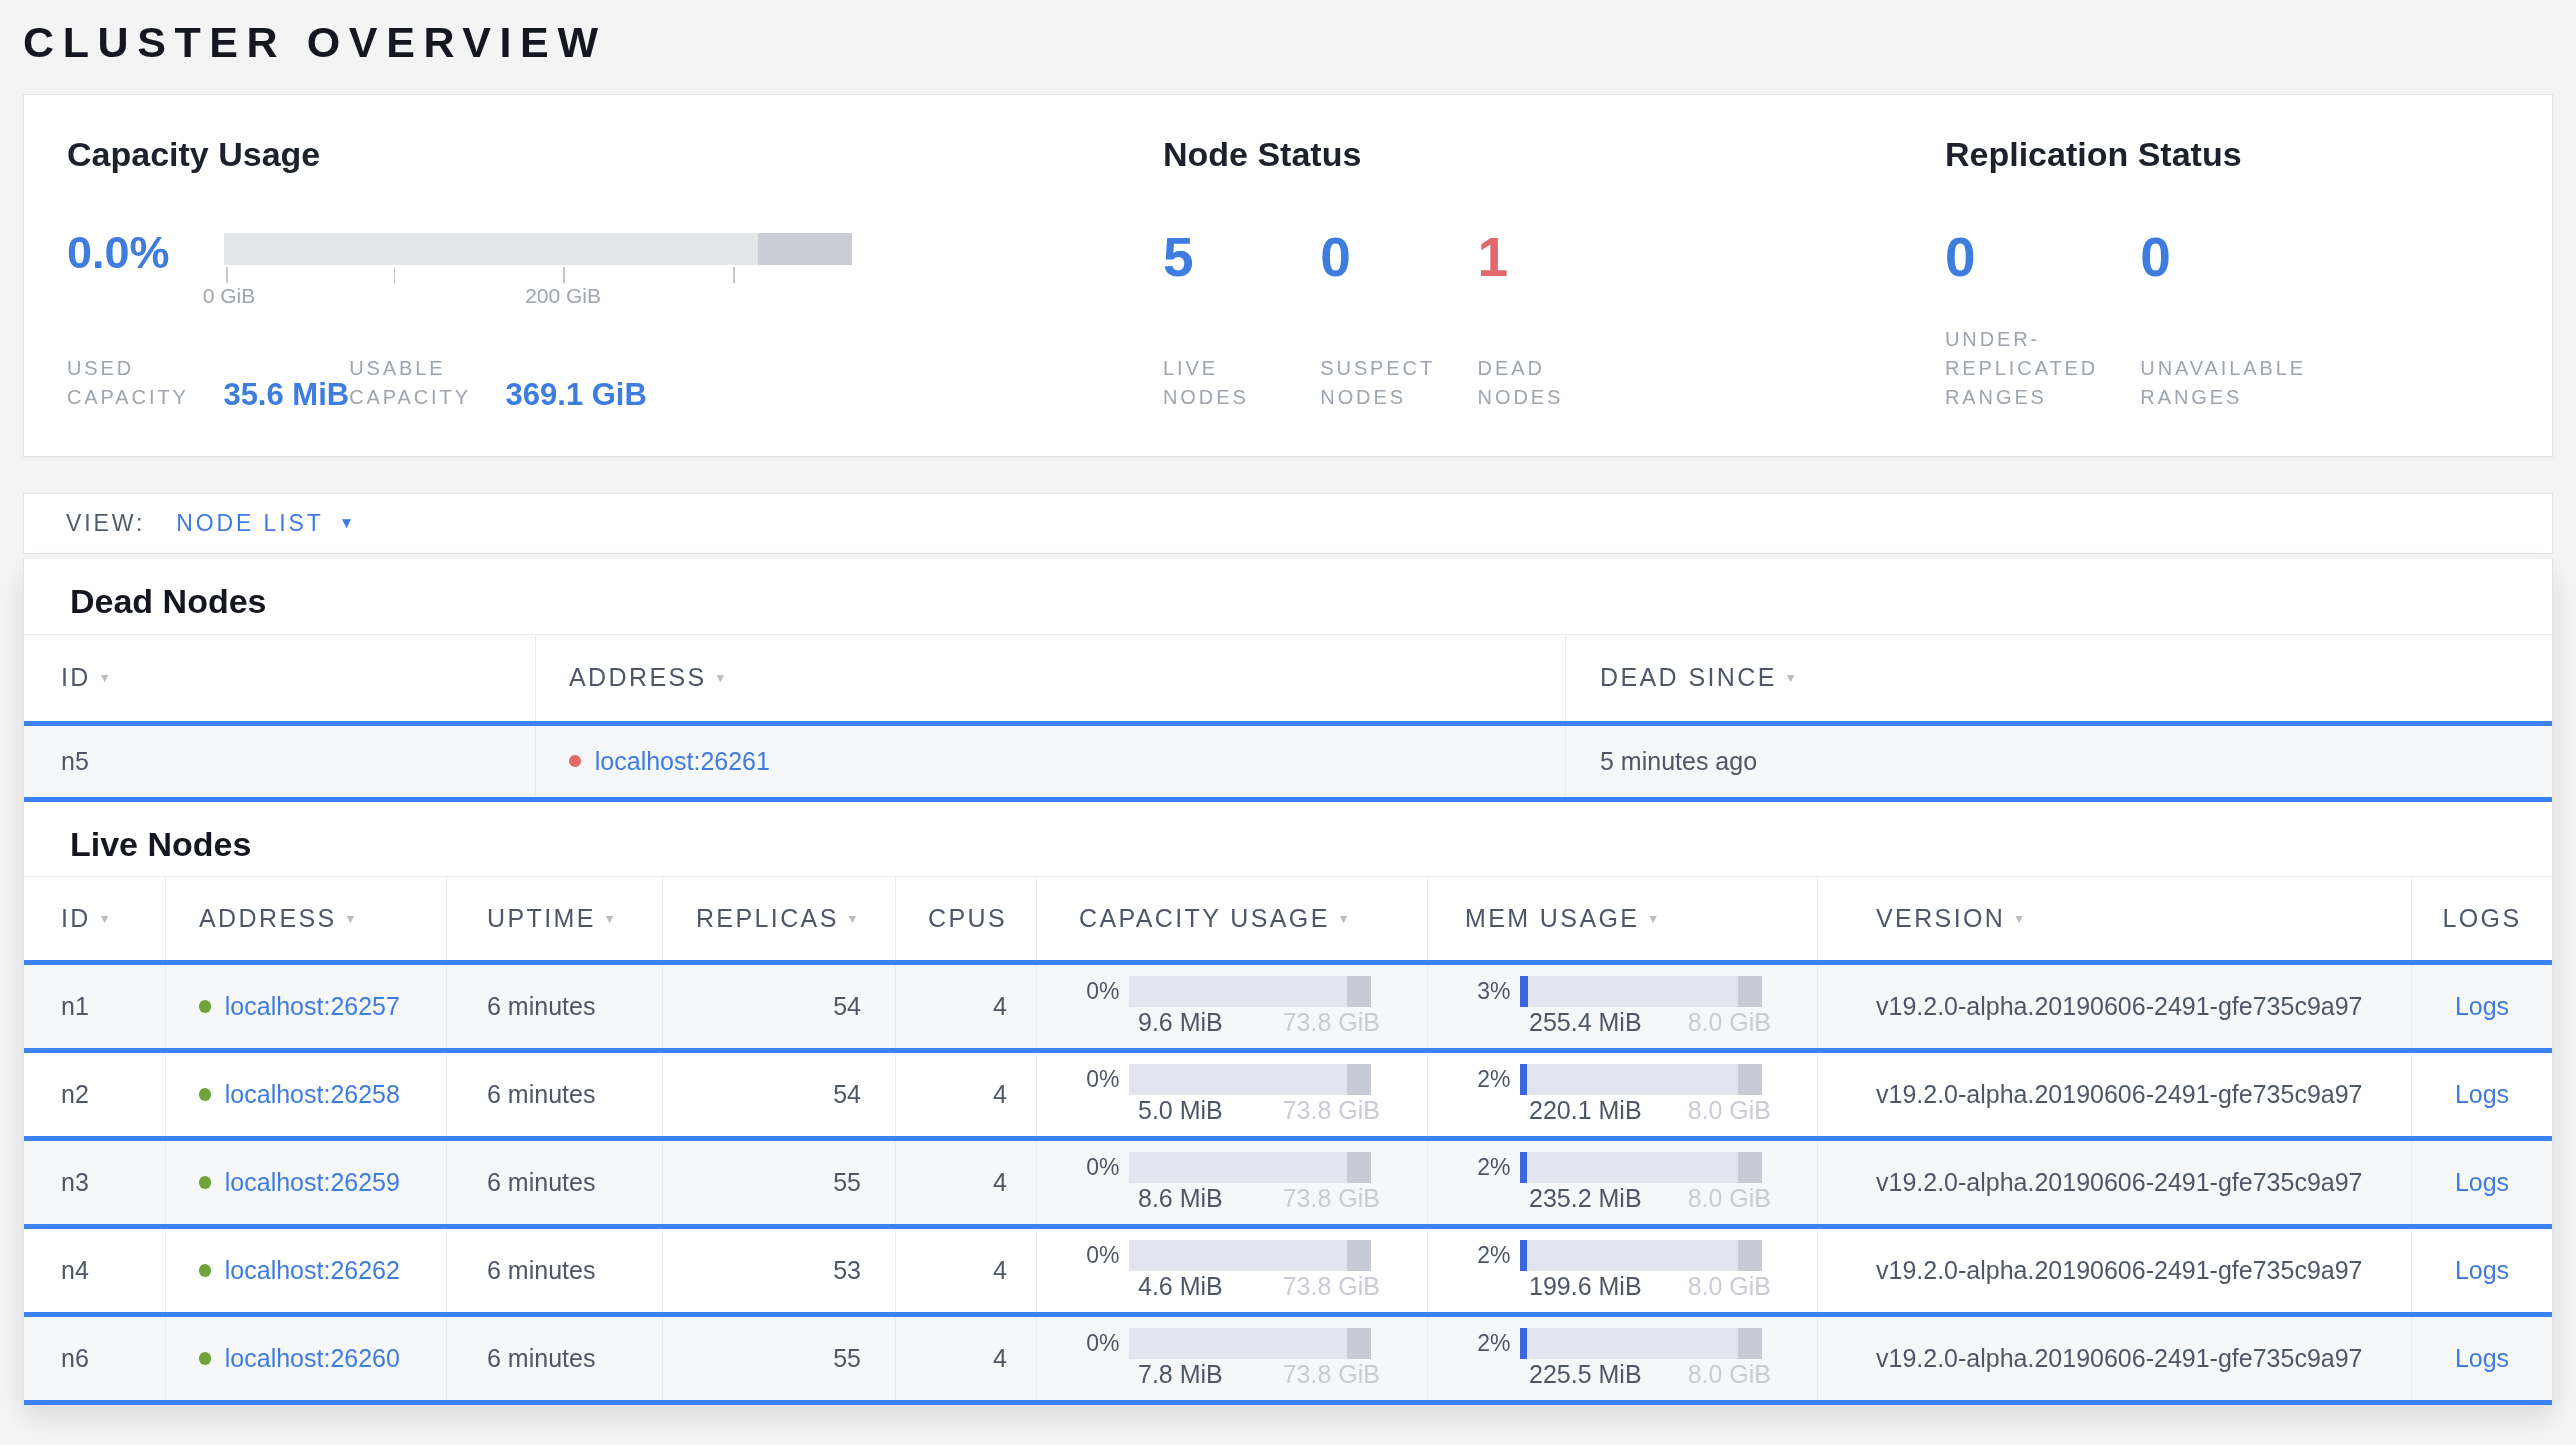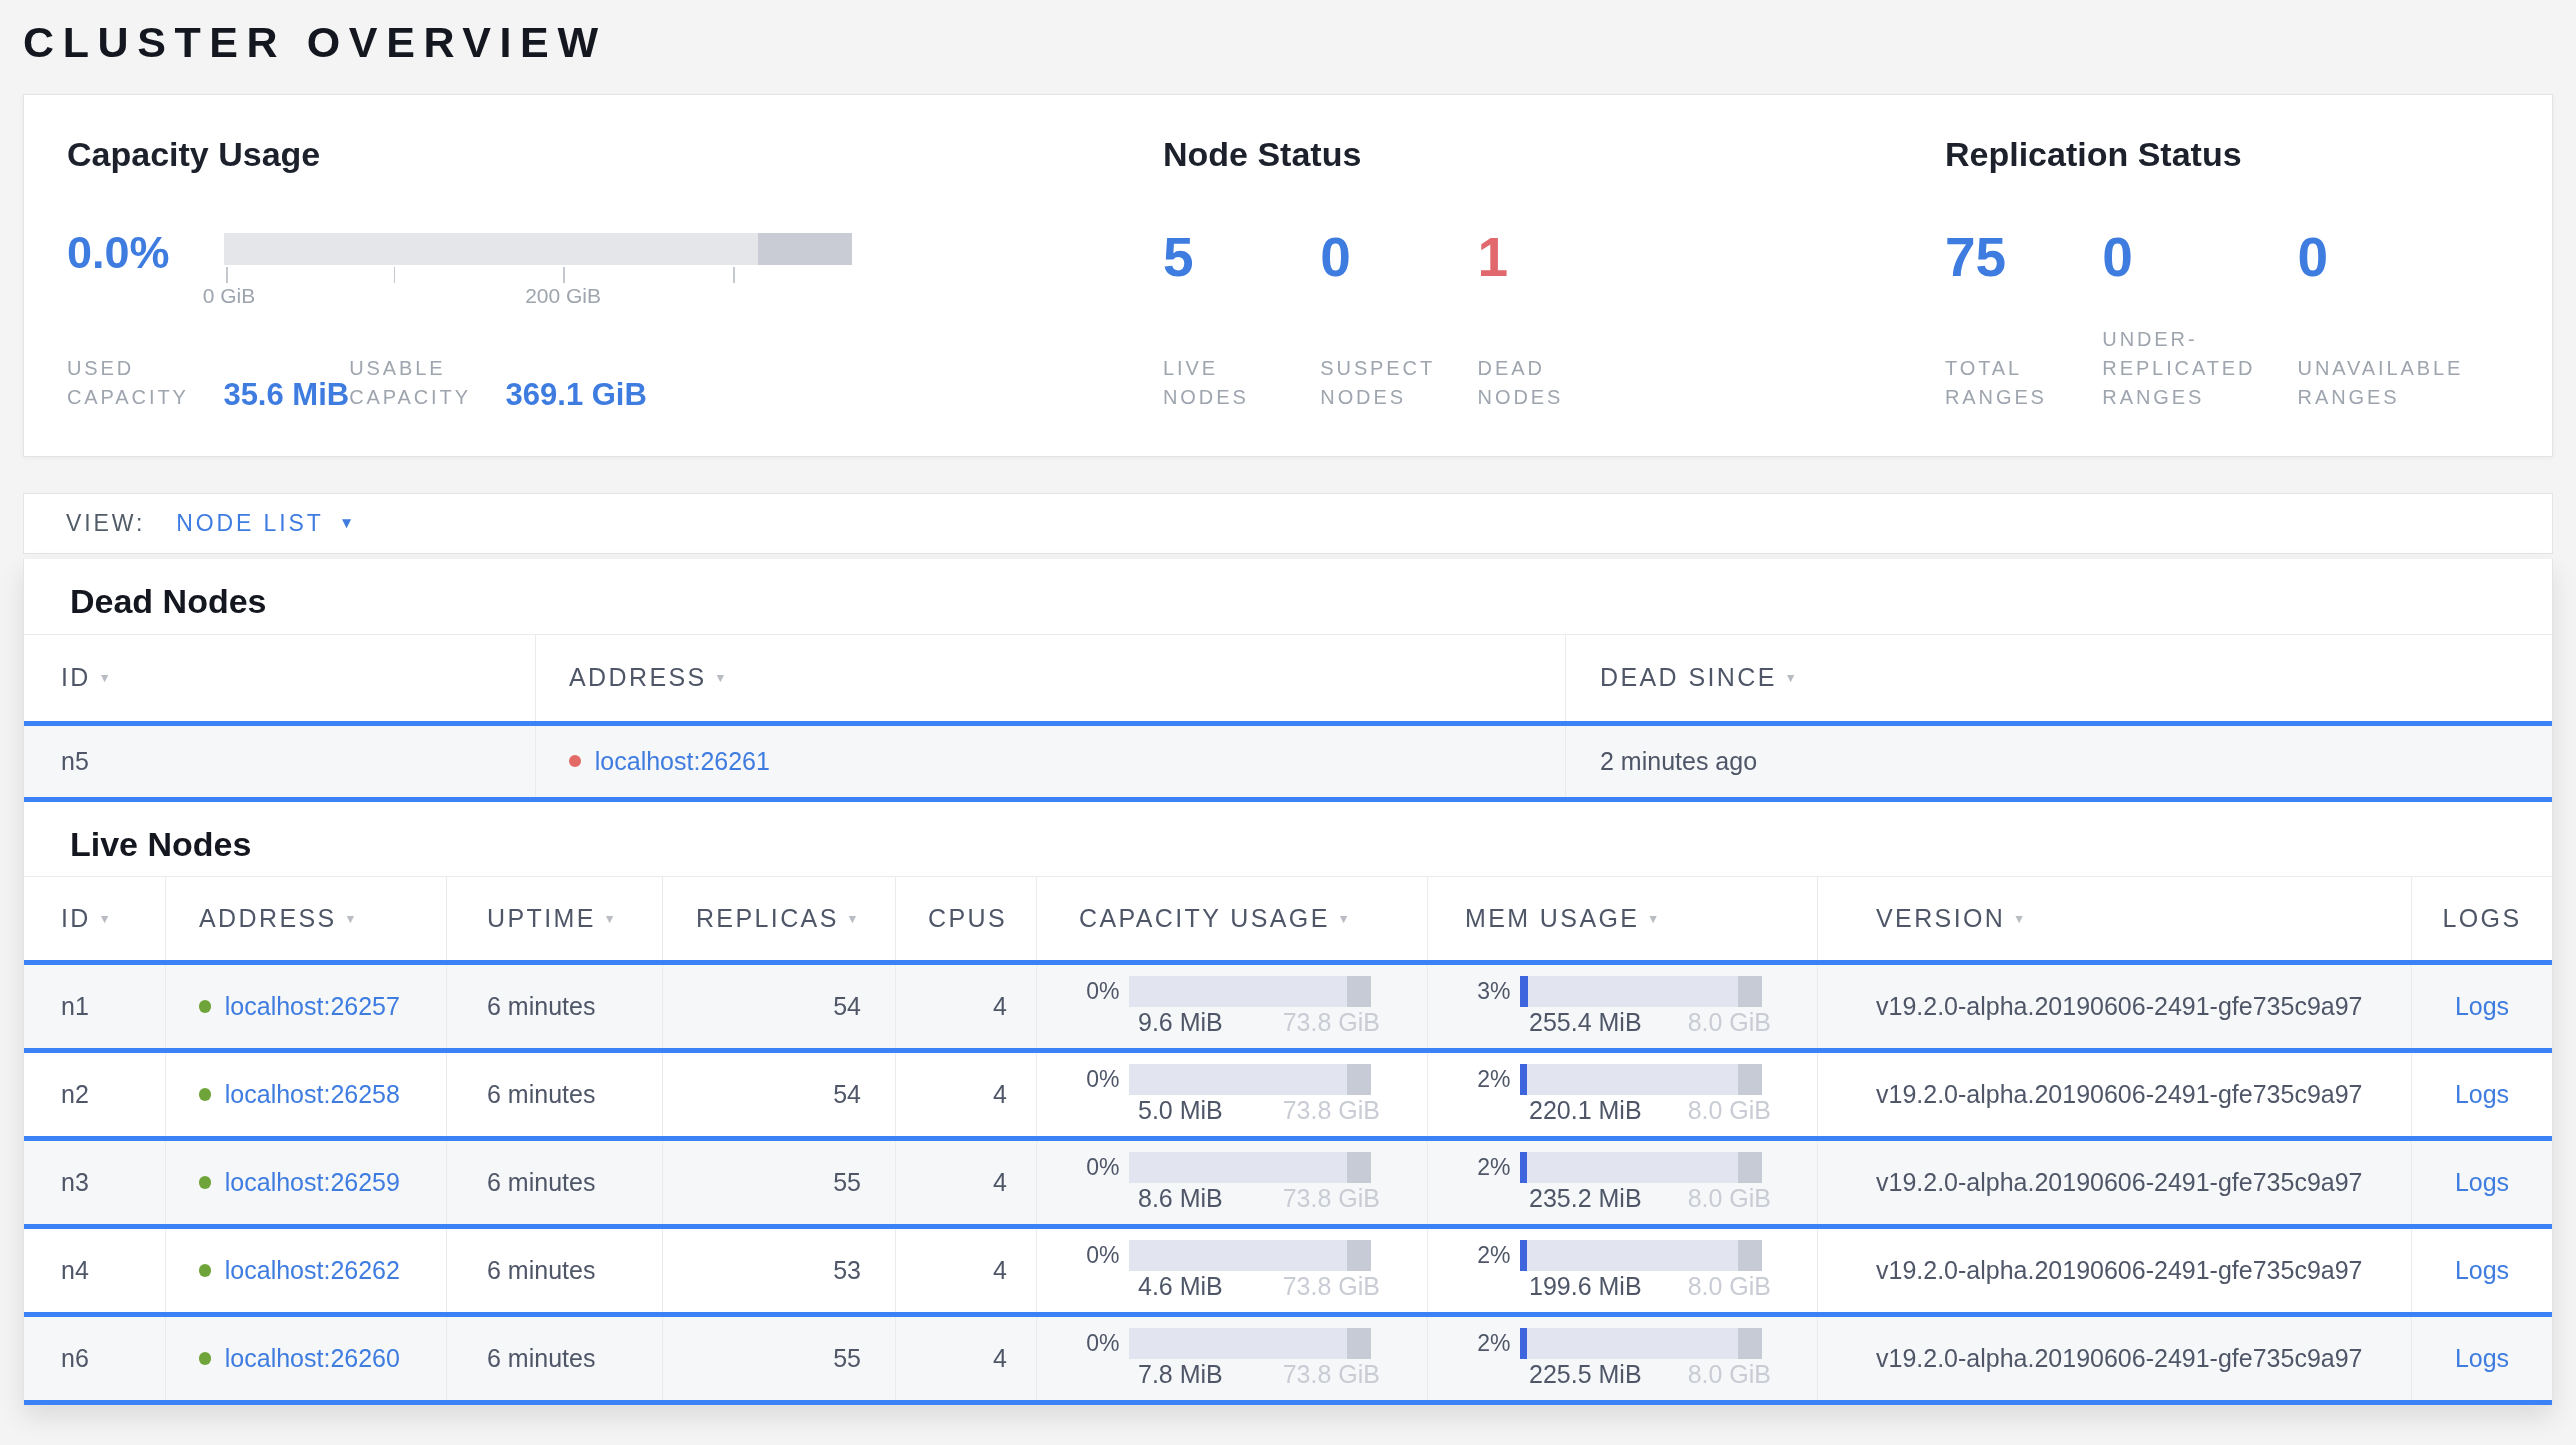--- a/index.html
+++ b/index.html
@@ -185,24 +185,20 @@
           <div class="num red">1</div>
           <div class="lbl w150">DEAD NODES</div>
         </div>
       </div>
     </div>
 
     <div class="sum-section sec-repl">
       <h2>Replication Status</h2>
       <div class="stats">
         <div class="stat">
-          <div class="num">75</div>
-          <div class="lbl w150">TOTAL RANGES</div>
-        </div>
-        <div class="stat">
           <div class="num">0</div>
           <div class="lbl w190">UNDER-REPLICATED RANGES</div>
         </div>
         <div class="stat">
           <div class="num">0</div>
           <div class="lbl w220">UNAVAILABLE RANGES</div>
         </div>
       </div>
     </div>
   </section>
@@ -233,21 +229,21 @@
             <span class="sort">▼</span>
           </div>
       </div>
       <div id="dead-rows">
           <div class="grid-row grid-body dead-grid alt">
             <div class="cell p-id">n5</div>
      <div class="cell p-addr">
        <span class="dot red"></span>
        <a class="link">localhost:26261</a>
      </div>
-     <div class="cell p-ds">2 minutes ago</div>
+     <div class="cell p-ds">5 minutes ago</div>
           </div>
         </div>
     </div>
 
     <div class="tbl-heading live">Live Nodes</div>
     <div id="live-table">
       <div class="grid-row grid-head live-grid">
         <div class="cell hcell p-id">
             <span>ID</span>
             <span class="sort">▼</span>

